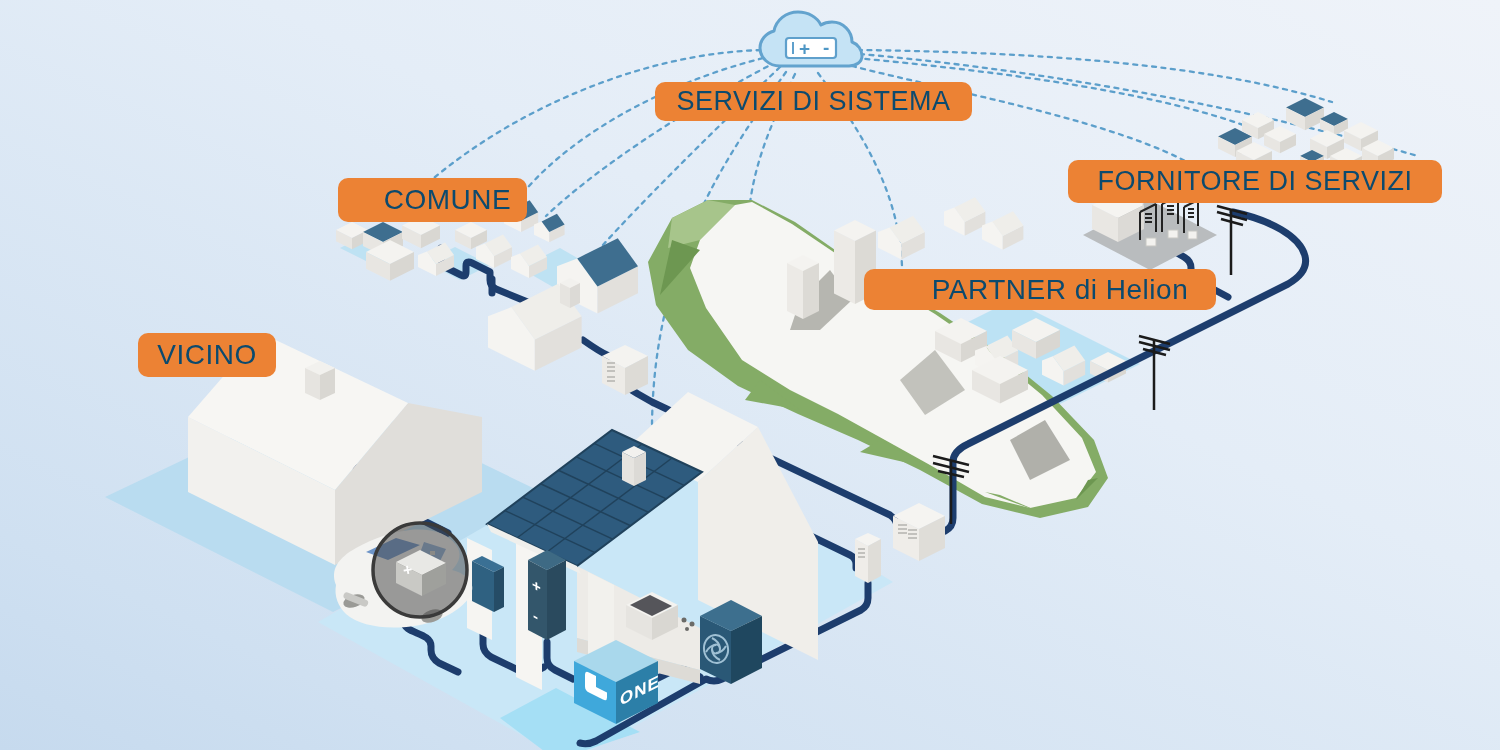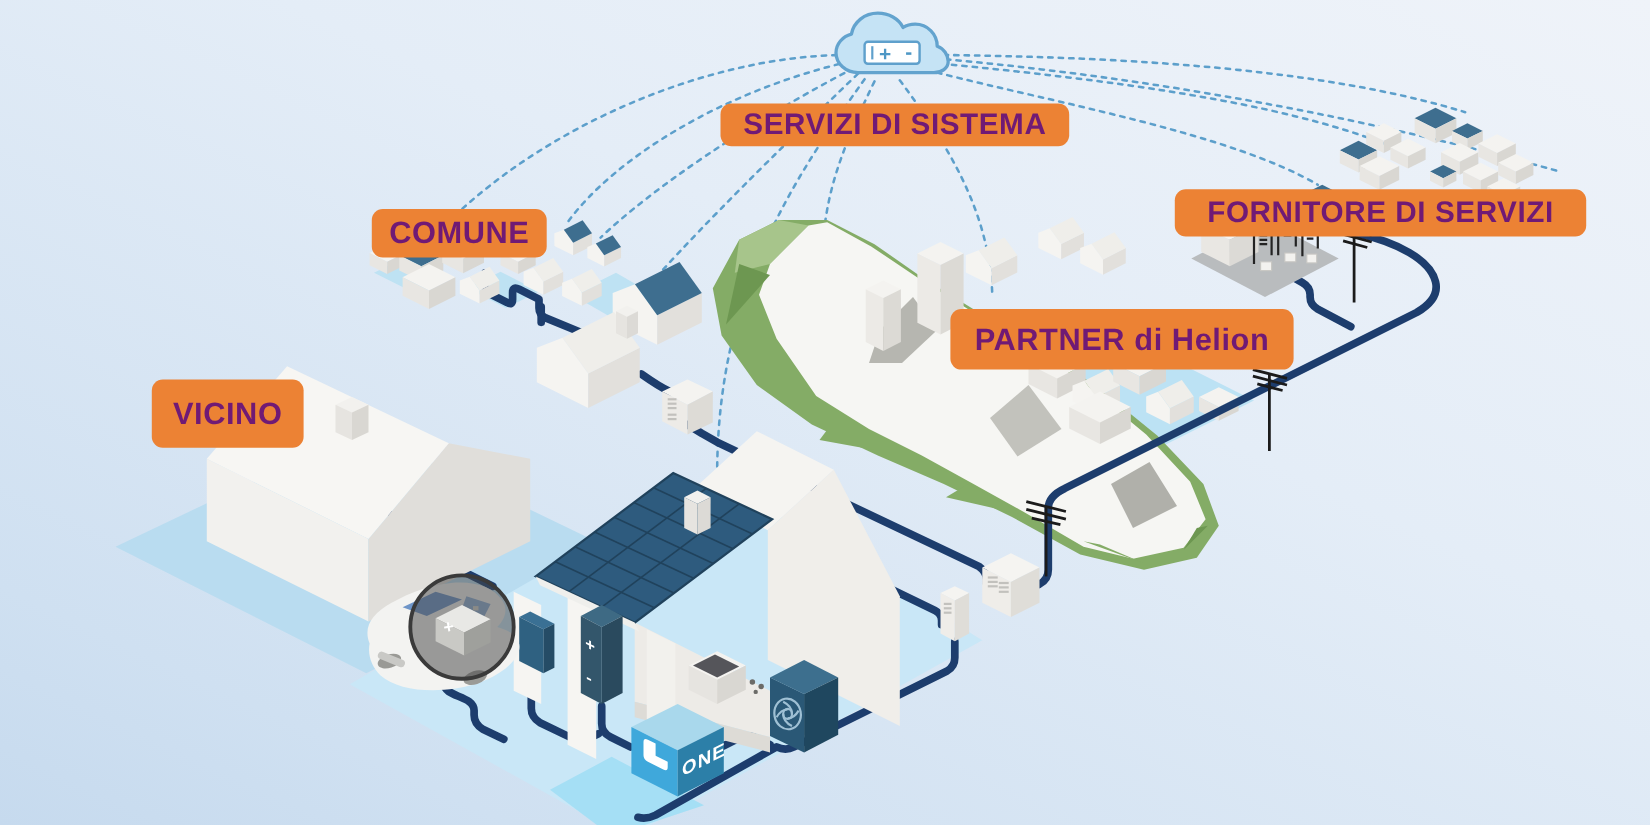--- a/index.html
+++ b/index.html
@@ -1,28 +1,28 @@
 <!DOCTYPE html>
 <html><head>
 <meta charset="utf-8">
 <style>
   html,body{margin:0;padding:0;}
   body{width:1500px;height:750px;overflow:hidden;position:relative;
        font-family:"Liberation Sans", sans-serif;
        background:linear-gradient(205deg,#EFF3F9 0%,#E4EDF7 40%,#CFE0F1 85%,#C6DAEE 100%);}
   #stage{position:absolute;inset:0;}
   svg{position:absolute;left:0;top:0;}
-  .label{position:absolute;background:#EC8234;color:#701a75;font-weight:bold;
+  .label{position:absolute;background:#EC8234;color:#0c4a6e;font-weight:normal;
          border-radius:10px;display:flex;align-items:center;justify-content:center;
-         letter-spacing:.5px;white-space:nowrap;margin-top:12px;}
+         letter-spacing:.5px;white-space:nowrap;}
   .lbl-servizi{left:655px;top:82px;width:317px;height:39px;font-size:27px;}
-  .lbl-comune{left:338px;top:178px;width:159px;height:44px;font-size:28px;}
+  .lbl-comune{left:338px;top:178px;width:159px;height:44px;font-size:28px;padding-left:30px;}
   .lbl-fornitore{left:1068px;top:160px;width:374px;height:43px;font-size:27px;}
-  .lbl-partner{left:864px;top:269px;width:312px;height:55px;font-size:28px;}
-  .lbl-vicino{left:138px;top:333px;width:138px;height:62px;font-size:28px;}
+  .lbl-partner{left:864px;top:269px;width:312px;height:41px;font-size:28px;padding-left:40px;}
+  .lbl-vicino{left:138px;top:333px;width:138px;height:44px;font-size:28px;}
   text{font-family:"Liberation Sans",sans-serif;}
 </style>
 </head>
 <body>
 
 <div id="stage">
 <svg width="1500" height="750" viewBox="0 0 1500 750">
 
   <g>
     <polygon points="105,497 330,390 558,500 333,612" fill="#B9DCF0"></polygon>

